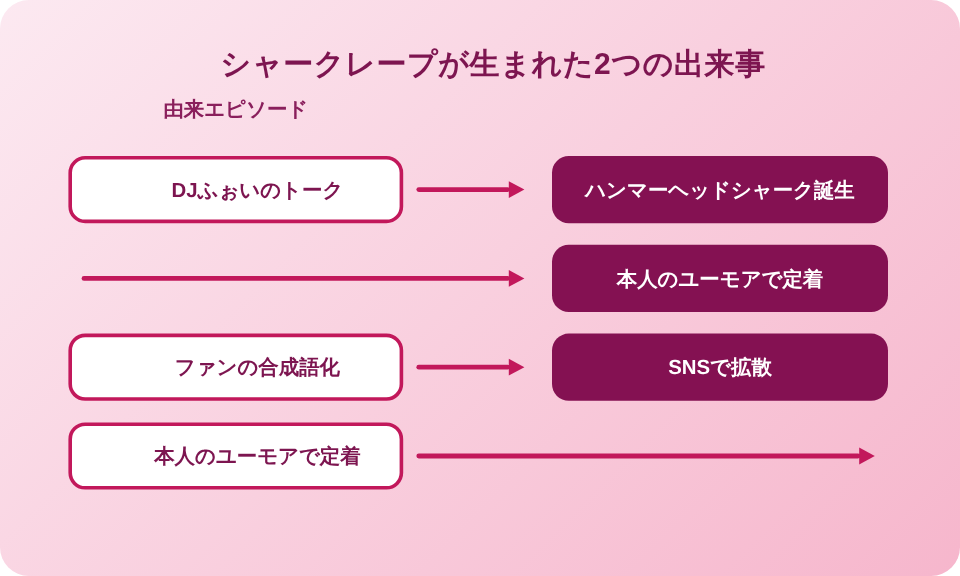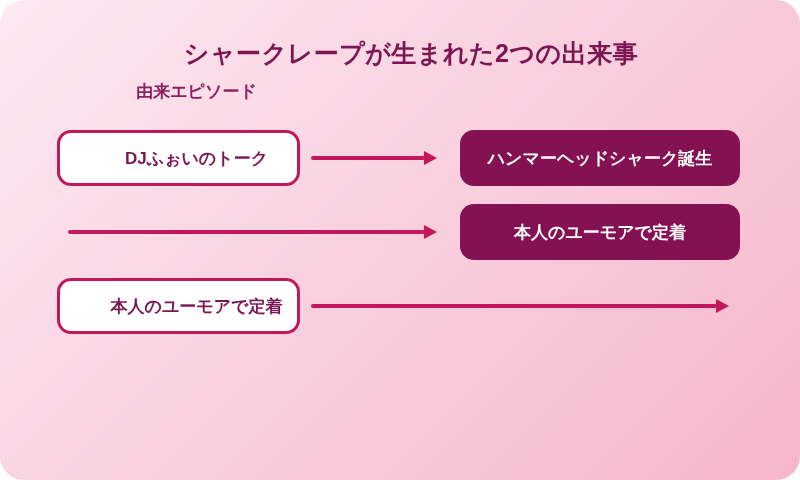--- a/index.html
+++ b/index.html
@@ -55,21 +55,21 @@
     flex-direction: column;
     gap: 18px;
   }
   .row {
     display: flex;
     align-items: center;
     height: 56px;
   }
   .box-left {
     box-sizing: border-box;
-    width: 243px;
+    width: 279px;
     height: 56px;
     background: #ffffff;
     border: 3px solid var(--accent, #c2185b);
     border-radius: 14px;
     display: flex;
     align-items: center;
     justify-content: center;
     font-size: 17px;
     font-weight: bold;
     color: var(--box-text, #7d1550);
@@ -136,20 +136,28 @@
     </div>
 
     <div class="row">
       <div class="arrow">
         <div class="arrow-line"></div>
         <div class="arrow-head"></div>
       </div>
       <div class="box-right">本人のユーモアで定着</div>
     </div>
 
+    <div class="row">
+      <div class="box-left">ファンの合成語化</div>
+      <div class="arrow">
+        <div class="arrow-line"></div>
+        <div class="arrow-head"></div>
+      </div>
+      <div class="box-right">SNSで拡散</div>
+    </div>
 
     <div class="row">
       <div class="box-left">本人のユーモアで定着</div>
       <div class="arrow">
         <div class="arrow-line"></div>
         <div class="arrow-head"></div>
       </div>
     </div>
 
   </div>

